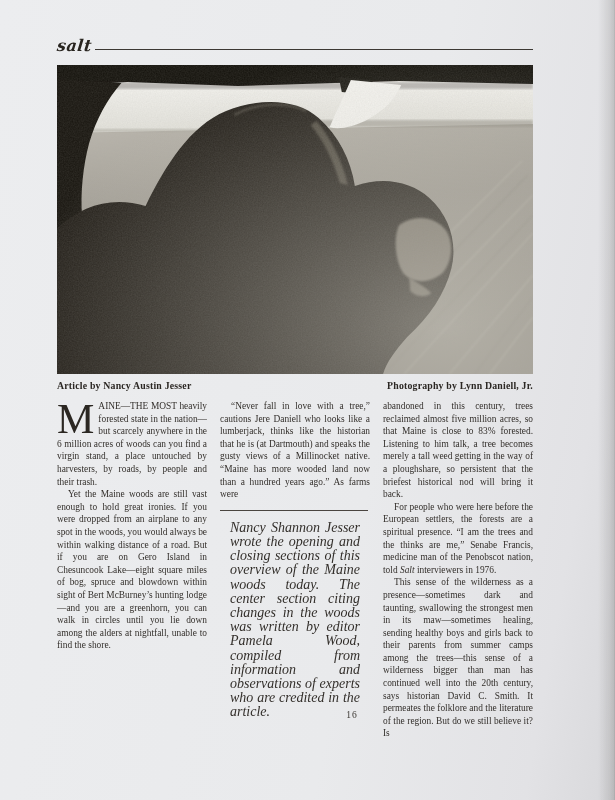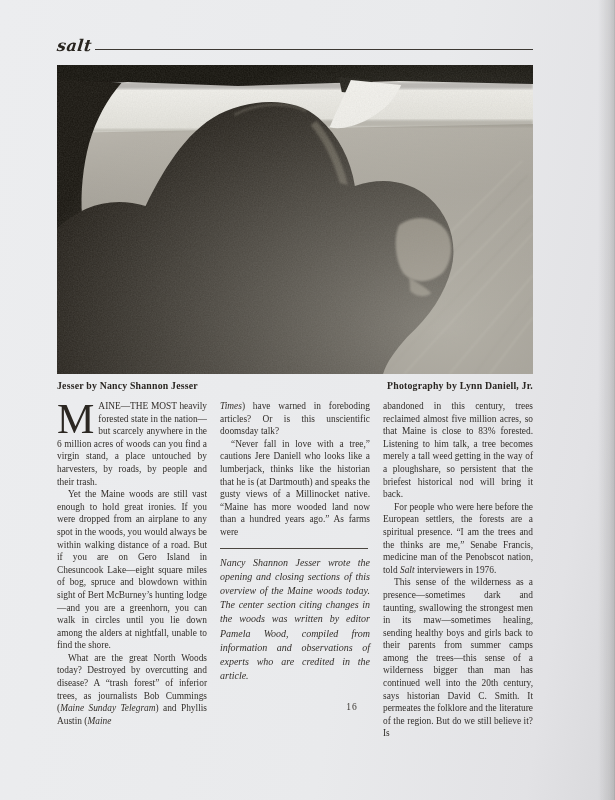--- a/index.html
+++ b/index.html
@@ -43,25 +43,25 @@
     text-align:justify;text-justify:inter-word;
   }
   .body-p.indent{text-indent:11px;}
   .dropcap{
     float:left;font-size:42px;line-height:34px;padding:2px 4px 0 0;
     color:#2b2722;font-family:"Liberation Serif",serif;
   }
   em{font-style:italic;}
   .note-divider{border-top:1px solid #4a4540;margin:9px 2px 7px 0;}
   .note{
-    margin:0;font-size:10px;line-height:14.2px;color:#332f2b;
+    margin:10px;font-size:14px;line-height:14.2px;color:#332f2b;
     font-style:italic;text-align:justify;text-justify:inter-word;
   }
   .page-number{
-    position:absolute;left:57px;width:476px;bottom:28px;
+    position:absolute;left:57px;width:476px;bottom:20px;
     text-align:center;font-size:9.5px;color:#3a3631;letter-spacing:1px;
   }
 </style>
 </head>
 <body>
 
 <div class="page">
 
   <div class="content">
     <header class="masthead">
@@ -145,32 +145,30 @@
         <path d="M340,160 C355,149 376,151 387,166 C394,178 393,195 384,207 C372,219 353,219 344,208 C336,196 334,172 340,160 Z" fill="#8a8478" opacity="0.85" filter="url(#soft)"></path>
         <path d="M350,212 C358,218 366,222 372,228 C366,233 357,232 351,226 Z" fill="#7d776b" opacity="0.8" filter="url(#soft)"></path>
 
         <rect x="0" y="0" width="473" height="309" fill="url(#glow)"></rect>
 
         <rect x="0" y="0" width="473" height="309" filter="url(#grain)" opacity="0.32"></rect>
       </svg>
     </figure>
 
     <div class="caption-row">
-      <span>Jesser by Nancy Shannon Jesser</span>
+      <span>Article by Nancy Austin Jesser</span>
       <span>Photography by Lynn Daniell, Jr.</span>
     </div>
 
     <div class="columns" id="article-columns">
         <div class="col">
           <p class="body-p"><span class="dropcap">M</span><span>AINE—THE MOST heavily forested state in the nation—but scarcely anywhere in the 6 million acres of woods can you find a virgin stand, a place untouched by harvesters, by roads, by people and their trash.</span></p>
           <p class="body-p indent"><span>Yet the Maine woods are still vast enough to hold great ironies. If you were dropped from an airplane to any spot in the woods, you would always be within walking distance of a road. But if you are on Gero Island in Chesuncook Lake—eight square miles of bog, spruce and blowdown within sight of Bert McBurney’s hunting lodge—and you are a greenhorn, you can walk in circles until you lie down among the alders at nightfall, unable to find the shore.</span></p>
-          <p class="body-p indent"><span>What are the great North Woods today? Destroyed by overcutting and disease? A “trash forest” of inferior trees, as journalists Bob Cummings (</span><em>Maine Sunday Telegram</em><span>) and Phyllis Austin (</span><em>Maine</em></p>
         </div>
         <div class="col">
-          <p class="body-p"><em>Times</em><span>) have warned in foreboding articles? Or is this unscientific doomsday talk?</span></p>
           <p class="body-p indent"><span>“Never fall in love with a tree,” cautions Jere Daniell who looks like a lumberjack, thinks like the historian that he is (at Dartmouth) and speaks the gusty views of a Millinocket native. “Maine has more wooded land now than a hundred years ago.” As farms were</span></p>
           <div class="note-divider"></div>
           <p class="note"><em>Nancy Shannon Jesser wrote the opening and closing sections of this overview of the Maine woods today. The center section citing changes in the woods was written by editor Pamela Wood, compiled from information and observations of experts who are credited in the article.</em></p>
         </div>
         <div class="col">
           <p class="body-p"><span>abandoned in this century, trees reclaimed almost five million acres, so that Maine is close to 83% forested. Listening to him talk, a tree becomes merely a tall weed getting in the way of a ploughshare, so persistent that the briefest historical nod will bring it back.</span></p>
           <p class="body-p indent"><span>For people who were here before the European settlers, the forests are a spiritual presence. “I am the trees and the thinks are me,” Senabe Francis, medicine man of the Penobscot nation, told </span><em>Salt</em><span> interviewers in 1976.</span></p>
           <p class="body-p indent"><span>This sense of the wilderness as a presence—sometimes dark and taunting, swallowing the strongest men in its maw—sometimes healing, sending healthy boys and girls back to their parents from summer camps among the trees—this sense of a wilderness bigger than man has continued well into the 20th century, says historian David C. Smith. It permeates the folklore and the literature of the region. But do we still believe it? Is</span></p>
         </div>
       </div>

